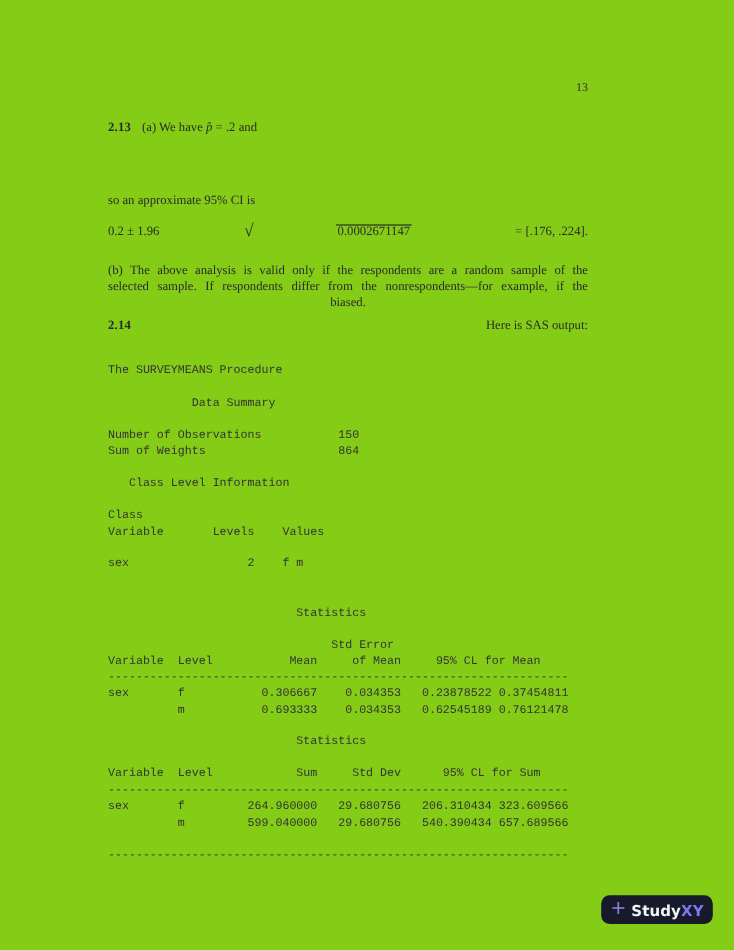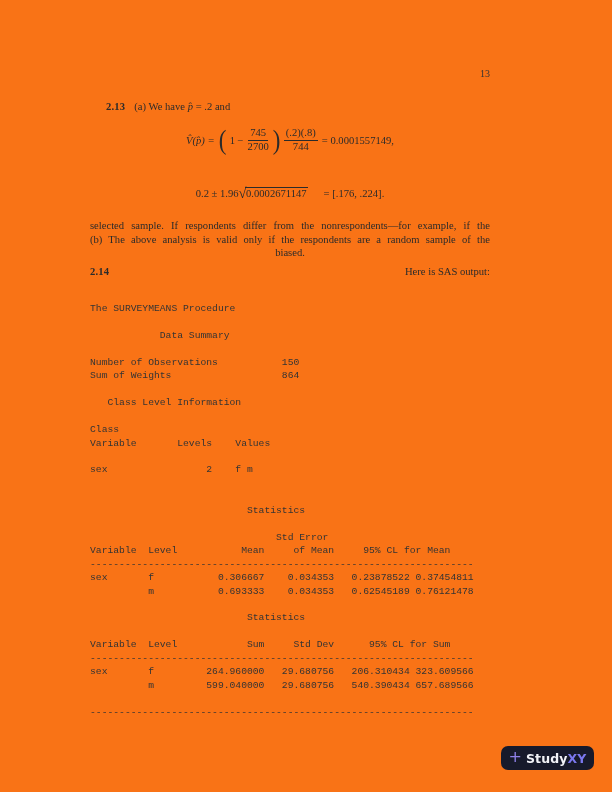--- a/index.html
+++ b/index.html
@@ -1,20 +1,20 @@
 <!DOCTYPE html>
 <html><head>
 <meta charset="utf-8">
 <style>
   html,body { margin:0; padding:0; background:#e8e8e8; }
   .page {
     position:relative;
     width:612px; height:792px;
     margin:0 auto;
-    background:#f97316;
+    background:#84cc16;
     color:#2b2b2b;
     font-family:"Liberation Serif","DejaVu Serif",serif;
     font-size:10.6px;
     overflow:hidden;
   }
   .abs { position:absolute; }
   .content-w { left:90px; width:400px; }
 
   .pageno { top:68px; text-align:right; font-size:10px; color:#333; }
 
@@ -24,32 +24,32 @@
 
   
   .formula1 { top:117px; height:46px; display:flex; align-items:center; justify-content:center; }
   .formula1 > * { margin:0 2px; }
   .paren { font-size:27px; font-weight:400; line-height:0.9; margin:0 1px; transform:scaleX(0.85); color:#2b2b2b; }
   .frac { display:inline-flex; flex-direction:column; align-items:center; line-height:1.15; }
   .frac .num { border-bottom:0.9px solid #2b2b2b; padding:0 2px 0.5px 2px; }
   .frac .den { padding-top:0.5px; }
 
   
-  .formula2 { top:185px; display:flex; align-items:baseline; justify-content:center; }
+  .formula2 { top:185px; display:flex; align-items:baseline; justify-content:space-between; }
   .radical { font-size:14.5px; line-height:1; margin-right:-1.5px; position:relative; top:0.5px; }
   .radicand { display:inline-block; border-top:0.9px solid #2b2b2b; padding:0.5px 1px 0 1px; }
   .f2-right { margin-left:16px; }
 
   .ci-intro { top:162px; }
 
   .parb { top:219px; line-height:13.5px; }
   .jline { text-align:justify; text-align-last:justify; }
   .lastline { text-align:center; }
 
-  .l213 { top:101px;margin-left:16px; }
+  .l213 { top:101px; }
   .l214 { top:266px;justify-content:space-between; }
 
   pre.sas {
     top:302px; margin:0;
     font-family:"Liberation Mono","DejaVu Sans Mono",monospace;
     font-size:9.7px; line-height:13.45px;
     color:#343434;
     left:90px; position:absolute;
   }
 
@@ -68,47 +68,33 @@
 
 <div class="page">
 
   <div class="abs content-w pageno">13</div>
 
   <div class="abs content-w l213 prob-line">
     <span class="prob-label">2.13</span>
     <span><span>(a) We have </span><span class="it">p̂</span><span> = .2 and</span></span>
   </div>
 
-  <div class="abs content-w formula1">
-    <span class="it">V̂(p̂) =</span>
-    <span class="paren">(</span>
-    <span>1 −</span>
-    <span class="frac">
-      <span class="num">745</span>
-      <span class="den">2700</span>
-    </span>
-    <span class="paren">)</span>
-    <span class="frac">
-      <span class="num">(.2)(.8)</span>
-      <span class="den">744</span>
-    </span>
-    <span>= 0.0001557149,</span>
-  </div>
 
+  <div class="abs content-w ci-intro">so an approximate 95% CI is</div>
 
   <div class="abs content-w formula2">
     <span>0.2 ± 1.96</span>
     <span class="radical">√</span>
     <span class="radicand">0.0002671147</span>
     <span class="f2-right">= [.176, .224].</span>
   </div>
 
   <div class="abs content-w parb">
+    <div class="jline">(b) The above analysis is valid only if the respondents are a random sample of the</div>
     <div class="jline">selected sample. If respondents differ from the nonrespondents—for example, if the</div>
-    <div class="jline">(b) The above analysis is valid only if the respondents are a random sample of the</div>
     <div class="lastline">biased.</div>
   </div>
 
   <div class="abs content-w l214 prob-line">
     <span class="prob-label">2.14</span>
     <span>Here is SAS output:</span>
   </div>
 
   <pre class="sas">The SURVEYMEANS Procedure
 

